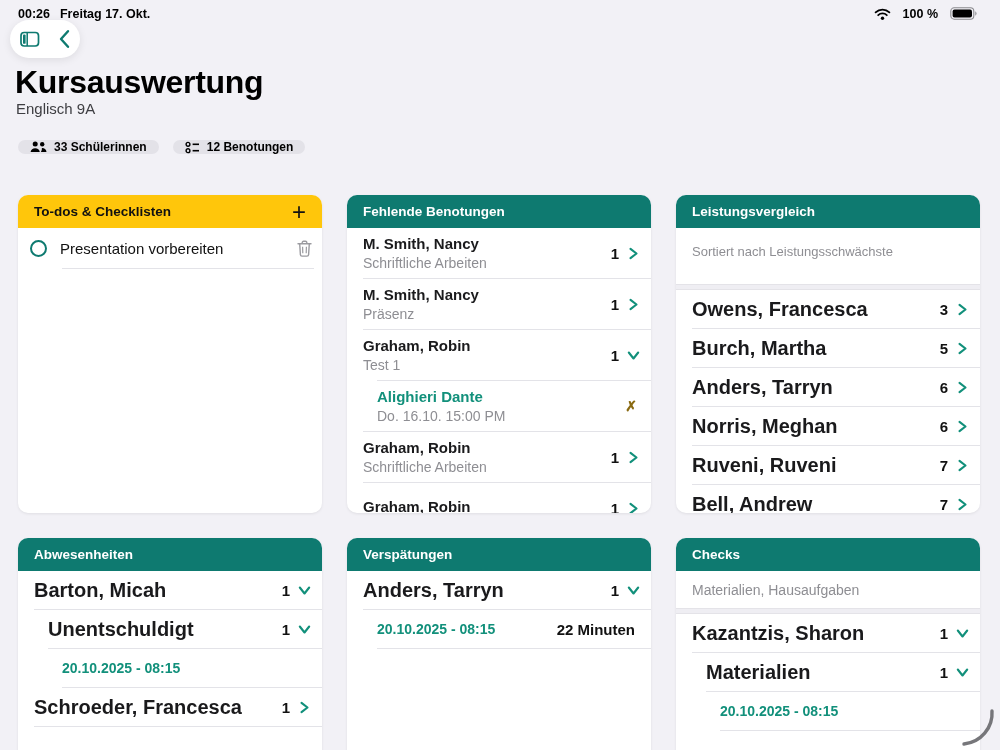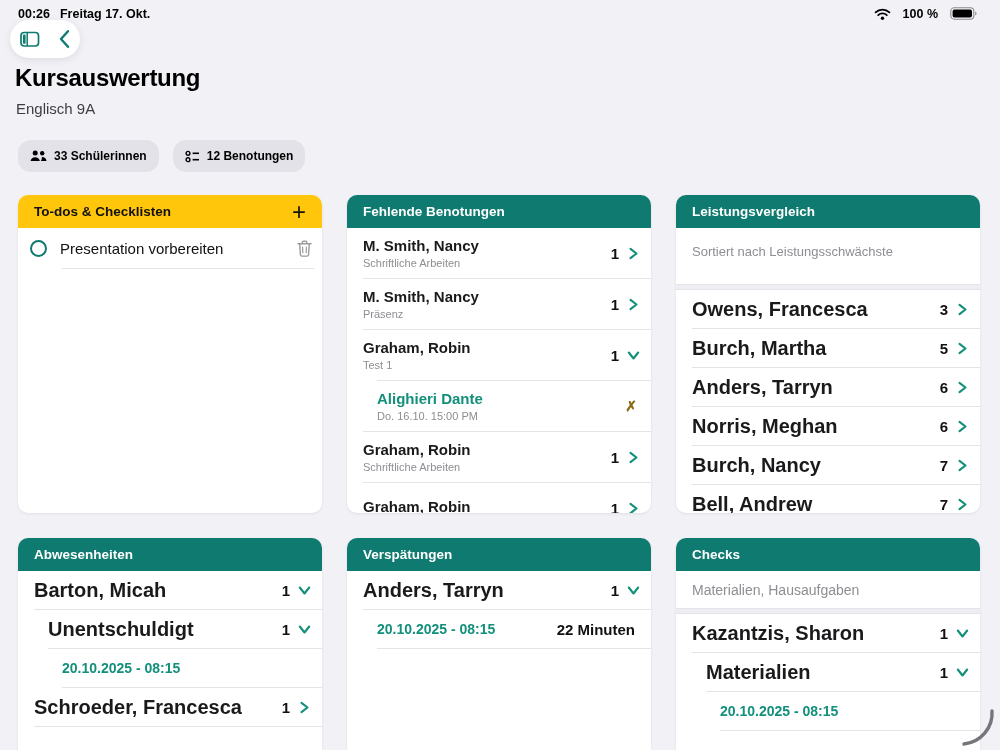--- a/index.html
+++ b/index.html
@@ -14,27 +14,27 @@
   .sb-left { display:flex; gap:10px; }
   .sb-right { display:flex; align-items:center; gap:12px; }
 
   
   .nav-pill { position:absolute; top:20px; left:10px; width:70px; height:38px; background:#FFFFFF;
     border-radius:20px; box-shadow:0 2px 8px rgba(0,0,0,.09); display:flex; align-items:center;
     justify-content:space-between; padding:0 10px; }
   .nav-btn { display:flex; align-items:center; justify-content:center; cursor:pointer; }
 
   
-  .page-title { position:absolute; top:64px; left:15px; font-size:24px; font-weight:700;
+  .page-title { position:absolute; top:64px; left:15px; font-size:32px; font-weight:700;
     letter-spacing:-0.3px; color:#000; }
   .page-subtitle { position:absolute; top:100px; left:16px; font-size:15px; color:#3E3E42; }
 
   
   .badges { position:absolute; top:140px; left:18px; display:flex; gap:14px; }
-  .badge { height:32px; display:flex; align-items:center; gap:7px; background:#E3E2E8;
+  .badge { height:14px; display:flex; align-items:center; gap:7px; background:#E3E2E8;
     border-radius:13px; padding:0 12px; font-size:12px; font-weight:700; color:#000; }
 
   
   .grid { position:absolute; top:195px; left:18px; width:962px; display:grid;
     grid-template-columns:repeat(3,304px); grid-template-rows:318px 240px; gap:25px; }
   .card { background:#FFFFFF; border-radius:10px; box-shadow:0 1px 3px rgba(0,0,0,.08);
     overflow:hidden; display:flex; flex-direction:column; }
   .card-header { height:33px; flex:0 0 33px; display:flex; align-items:center; padding:0 16px;
     font-size:13.5px; font-weight:700; }
   .card-header.teal { background:#0E7A70; color:#FFFFFF; }
@@ -46,21 +46,21 @@
 
   
   .todo-row { height:40px; flex:0 0 40px; display:flex; align-items:center; padding:0 10px 0 12px; }
   .todo-circle { width:17px; height:17px; border:2px solid #0E7A70; border-radius:50%; flex:0 0 17px; cursor:pointer; }
   .todo-label { margin-left:13px; font-size:15px; font-weight:500; color:#111; flex:1; }
 
   
   .mrow { min-height:50px; flex:0 0 50px; display:flex; align-items:center; justify-content:space-between;
     padding:7px 12px 7px 16px; }
   .mname { font-size:15px; font-weight:700; color:#1A1A1C; }
-  .mcat { font-size:11px; color:#8E8E93; margin-top:3px; }
+  .mcat { font-size:14px; color:#8E8E93; margin-top:3px; }
   .rright { display:flex; align-items:center; gap:9px; }
   .count { font-size:15px; font-weight:700; color:#111; }
   .sub { padding-left:30px; }
   .subname { color:#12907B; }
   .xmark { color:#8A6A12; font-weight:700; font-size:14px; }
 
   
   .srow { height:38px; flex:0 0 38px; display:flex; align-items:center; justify-content:space-between;
     padding:0 12px 0 16px; }
   .sname { font-size:20px; font-weight:700; color:#1A1A1C; }
@@ -316,21 +316,21 @@
             <span class="count">6</span>
             <span style="display:flex;">
               <svg width="11" height="13" viewBox="0 0 11 13">
                 <path d="M2.5 1.8 L8.5 6.5 L2.5 11.2" fill="none" stroke="#12907B" stroke-width="2.1" stroke-linecap="round" stroke-linejoin="round"></path>
               </svg>
             </span>
           </span>
       </div>
       <div class="sep" style="margin-left:16px;"></div>
       <div class="srow">
-        <span class="sname">Burch, Nancy</span>
+        <span class="sname">Ruveni, Ruveni</span>
         <span class="rright">
             <span class="count">7</span>
             <span style="display:flex;">
               <svg width="11" height="13" viewBox="0 0 11 13">
                 <path d="M2.5 1.8 L8.5 6.5 L2.5 11.2" fill="none" stroke="#12907B" stroke-width="2.1" stroke-linecap="round" stroke-linejoin="round"></path>
               </svg>
             </span>
           </span>
       </div>
       <div class="sep" style="margin-left:16px;"></div>

